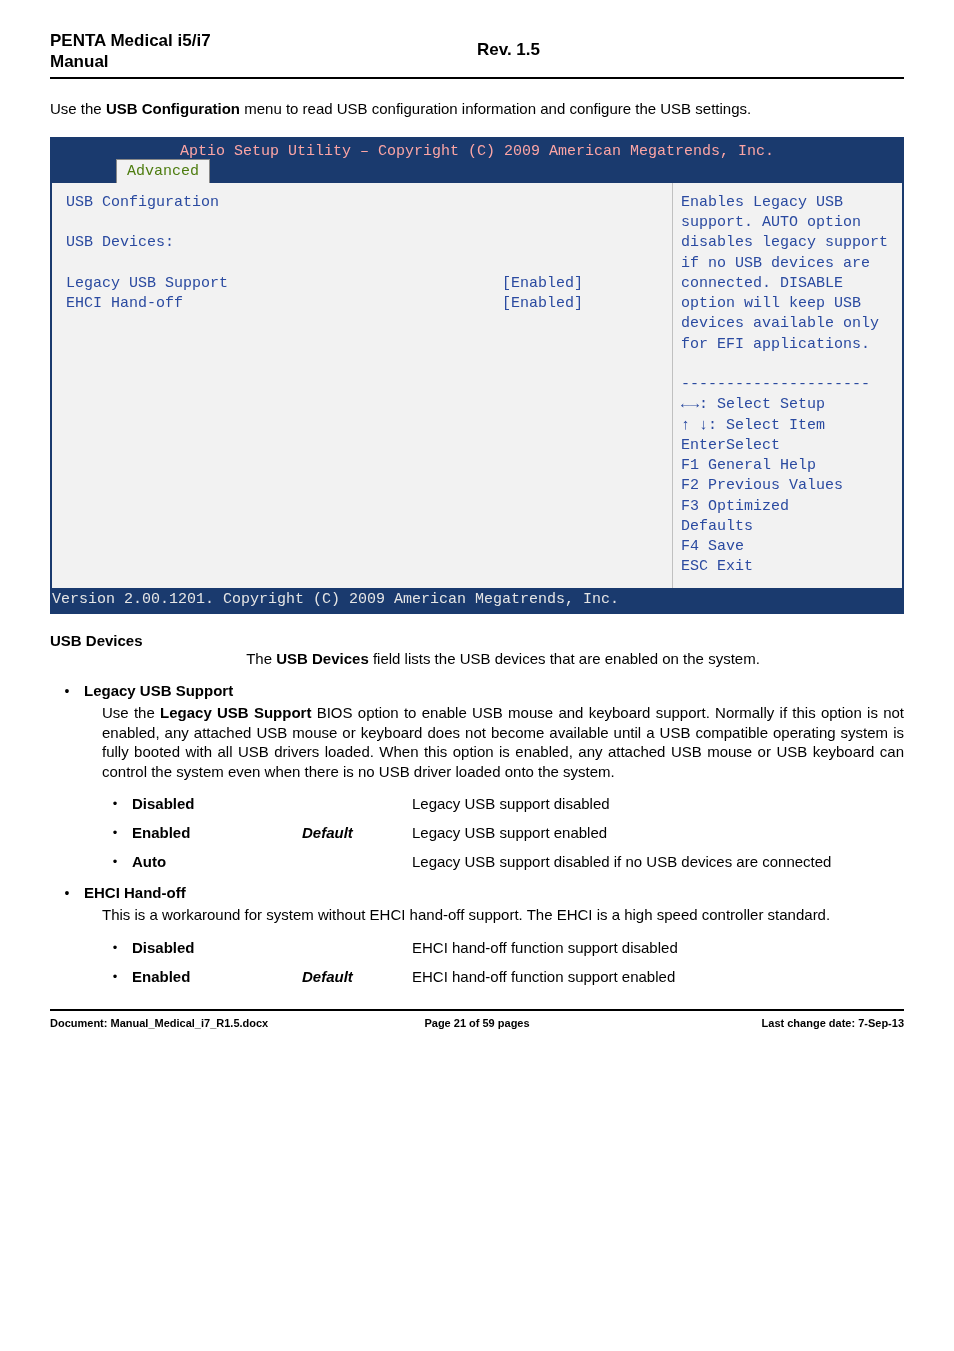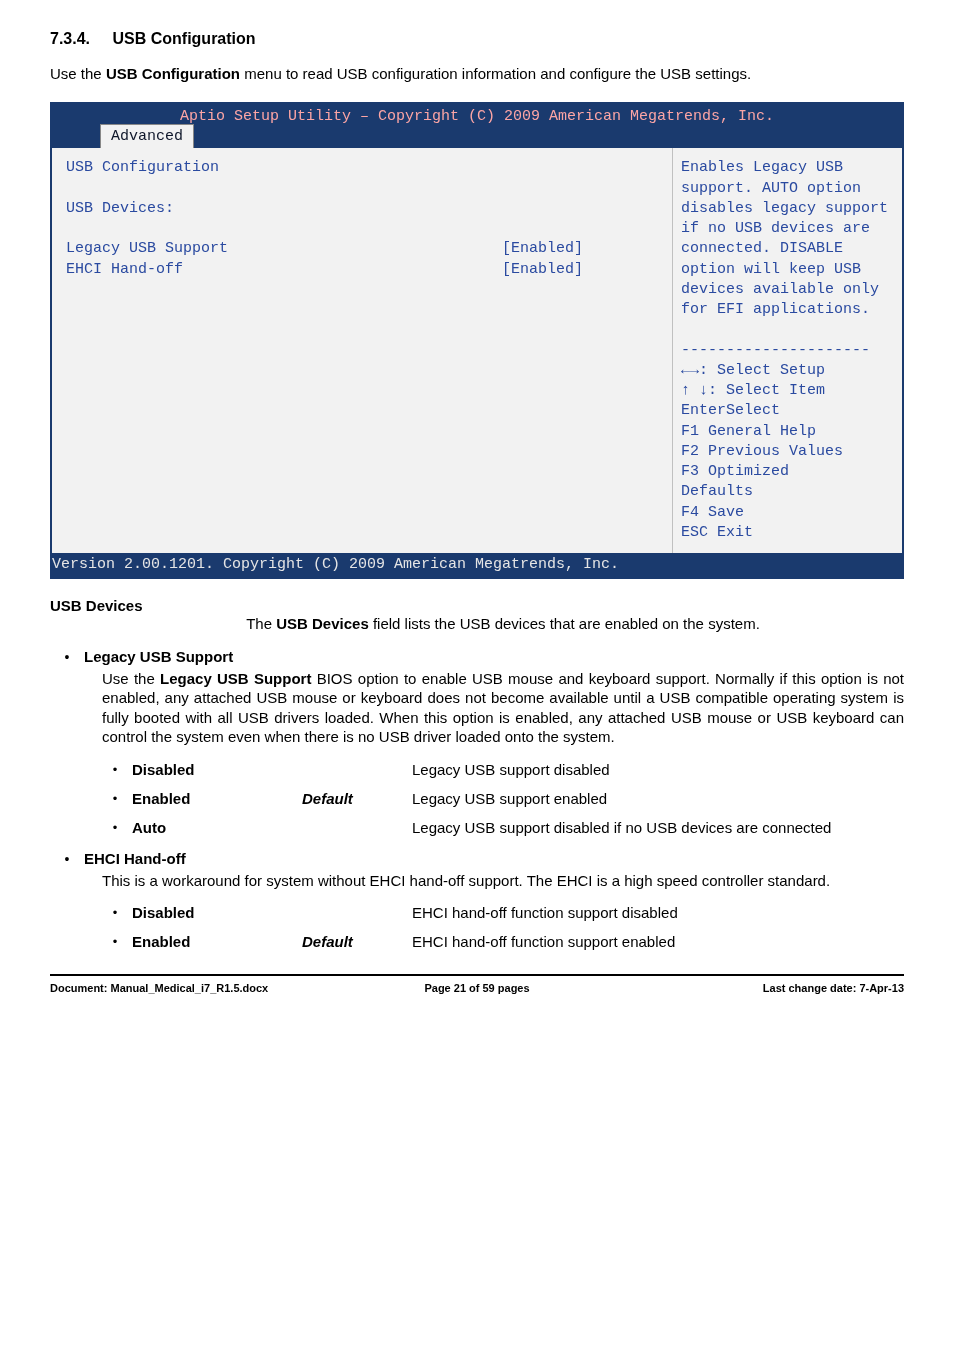--- a/index.html
+++ b/index.html
@@ -62,24 +62,24 @@
     padding: 2px 0;
     position: relative;
     height: 44px;
   }
   .bios-topbar .titlebar {
     color: #fca5a5;
     padding-top: 1px;
   }
   .bios-tab {
     position: absolute;
-    left: 48px;
+    left: 64px;
     bottom: 0;
     background: #f2f2f2;
-    color: #0f172a;
+    color: #4d7c0f;
     padding: 2px 10px 1px 10px;
     border-top: 1px solid #888;
     border-left: 1px solid #888;
     border-right: 1px solid #888;
   }
   .bios-body {
     display: flex;
   }
   .bios-left {
     flex: 1 1 auto;
@@ -156,25 +156,28 @@
   }
   .footer > div { flex: 1; }
   .footer .c { text-align: center; }
   .footer .r { text-align: right; }
 </style>
 </head>
 <body>
 
 <div class="page">
 
-
-  <h3 class="section">
-    <span class="section-num">7.3.4.</span>
-    <span class="section-title">USB Configuration</span>
-  </h3>
+  <div class="header">
+    <div class="header-left">
+      <div>PENTA Medical i5/i7</div>
+      <div>Manual</div>
+    </div>
+    <div class="header-right">Rev. 1.5</div>
+  </div>
+
 
   <p class="intro">
     <span>Use the </span><span class="bold">USB Configuration</span><span> menu to read USB configuration information and configure the USB settings.</span>
   </p>
 
   <div class="bios">
     <div class="bios-topbar">
       <div class="titlebar">Aptio Setup Utility – Copyright (C) 2009 American Megatrends, Inc.</div>
       <div class="bios-tab">Advanced</div>
     </div>
@@ -262,16 +265,16 @@
       <div class="dot">•</div>
       <div class="name">Enabled</div>
       <div class="def ital">Default</div>
       <div class="desc">EHCI hand-off function support enabled</div>
     </div>
   </div>
 
   <div class="footer">
     <div>Document: Manual_Medical_i7_R1.5.docx</div>
     <div class="c">Page 21 of 59 pages</div>
-    <div class="r">Last change date: 7-Apr-13</div>
+    <div class="r">Last change date: 7-Sep-13</div>
   </div>
 
 </div>
 
 </body></html>

